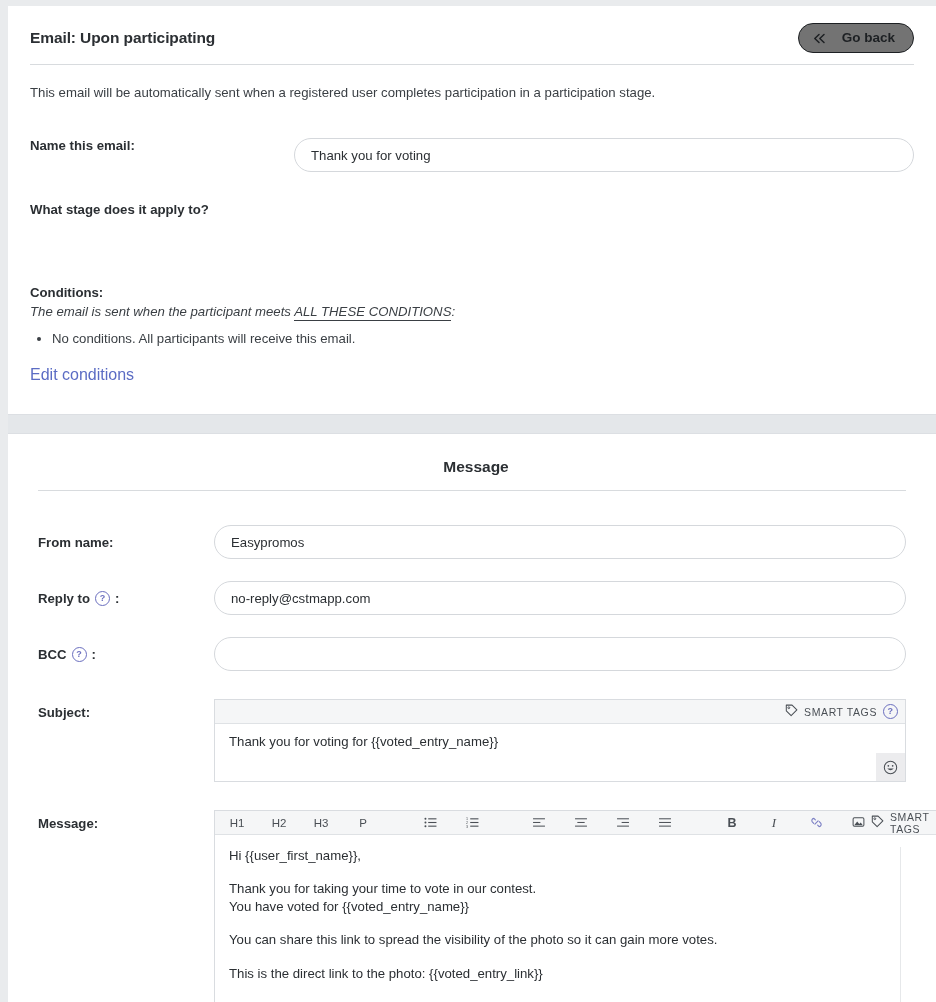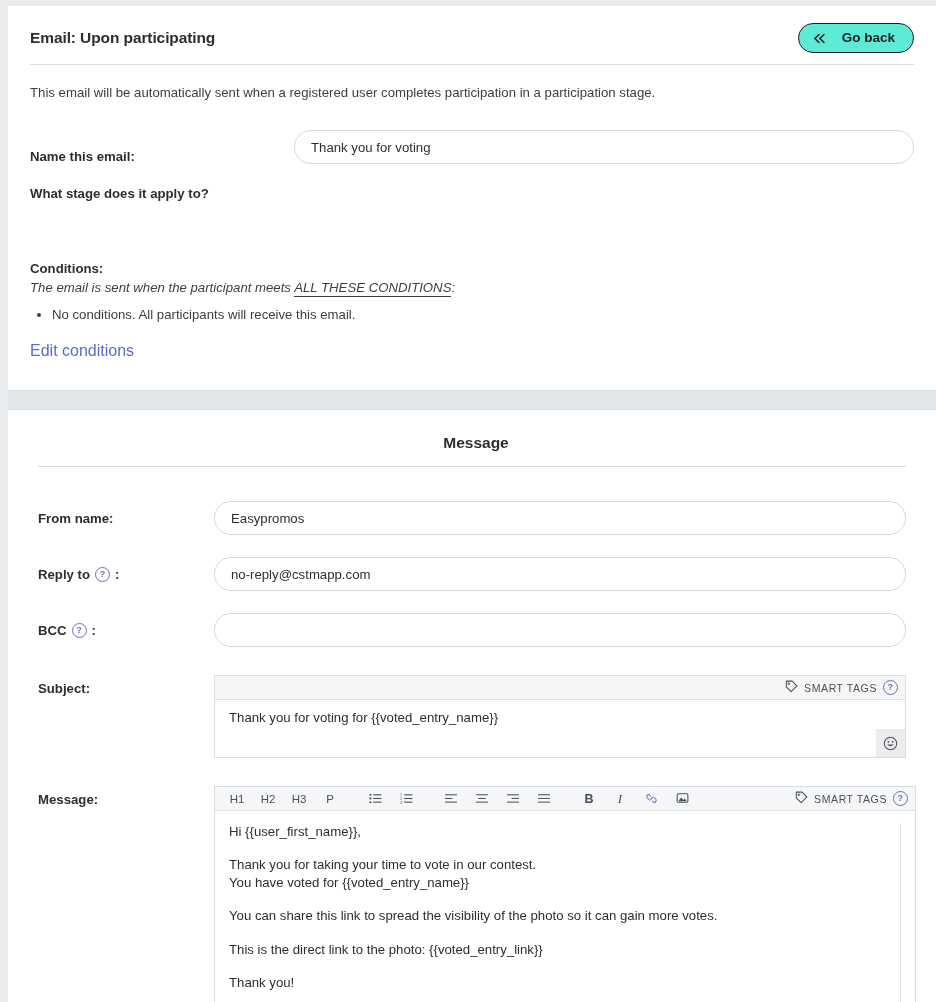--- a/index.html
+++ b/index.html
@@ -43,42 +43,42 @@
     color: #2b2f33;
     letter-spacing: -0.1px;
   }
   .go-back {
     display: inline-flex;
     align-items: center;
     gap: 16px;
     border: 1.6px solid #1d2023;
     border-radius: 20px;
     padding: 7px 18px 7px 14px;
-    background: #5eead4;
+    background: #737373;
     font-size: 13.5px;
     font-weight: bold;
     color: #1d2023;
     cursor: pointer;
     line-height: 1;
   }
   .go-back .chev { display:inline-flex; align-items:center; }
   .hr-title {
     margin: 12px 22px 0 22px;
     border-top: 1px solid #d8dbde;
   }
   .intro {
     margin: 20px 22px 0 22px;
     font-size: 13.2px;
     color: #3a3f44;
   }
 
   .field-row {
     display: flex;
-    align-items: flex-end;
-    margin: 4px 22px;
+    align-items: flex-start;
+    margin: 12px 22px;
     padding-top: 18px;
   }
   .field-row.first { padding-top: 26px; }
   .f-label {
     width: 264px;
     flex: 0 0 264px;
     font-size: 13.2px;
     font-weight: bold;
     color: #2b2f33;
   }
@@ -192,21 +192,21 @@
   .editor { border: 1px solid #d9dce0; background: #fff; }
   .ed-toolbar {
     display: flex;
     align-items: center;
     justify-content: space-between;
     background: #f5f6f7;
     border-bottom: 1px solid #dfe2e5;
     height: 23px;
     padding: 0 7px 0 9px;
   }
-  .tb-left { display: flex; align-items: center; gap: 5px; }
+  .tb-left { display: flex; align-items: center; gap: 16px; }
   .tb-btn {
     display: inline-flex;
     align-items: center;
     justify-content: center;
     min-width: 20px;
     height: 20px;
     padding: 0 3px;
     font-size: 11.5px;
     color: #4a4f55;
     cursor: pointer;

